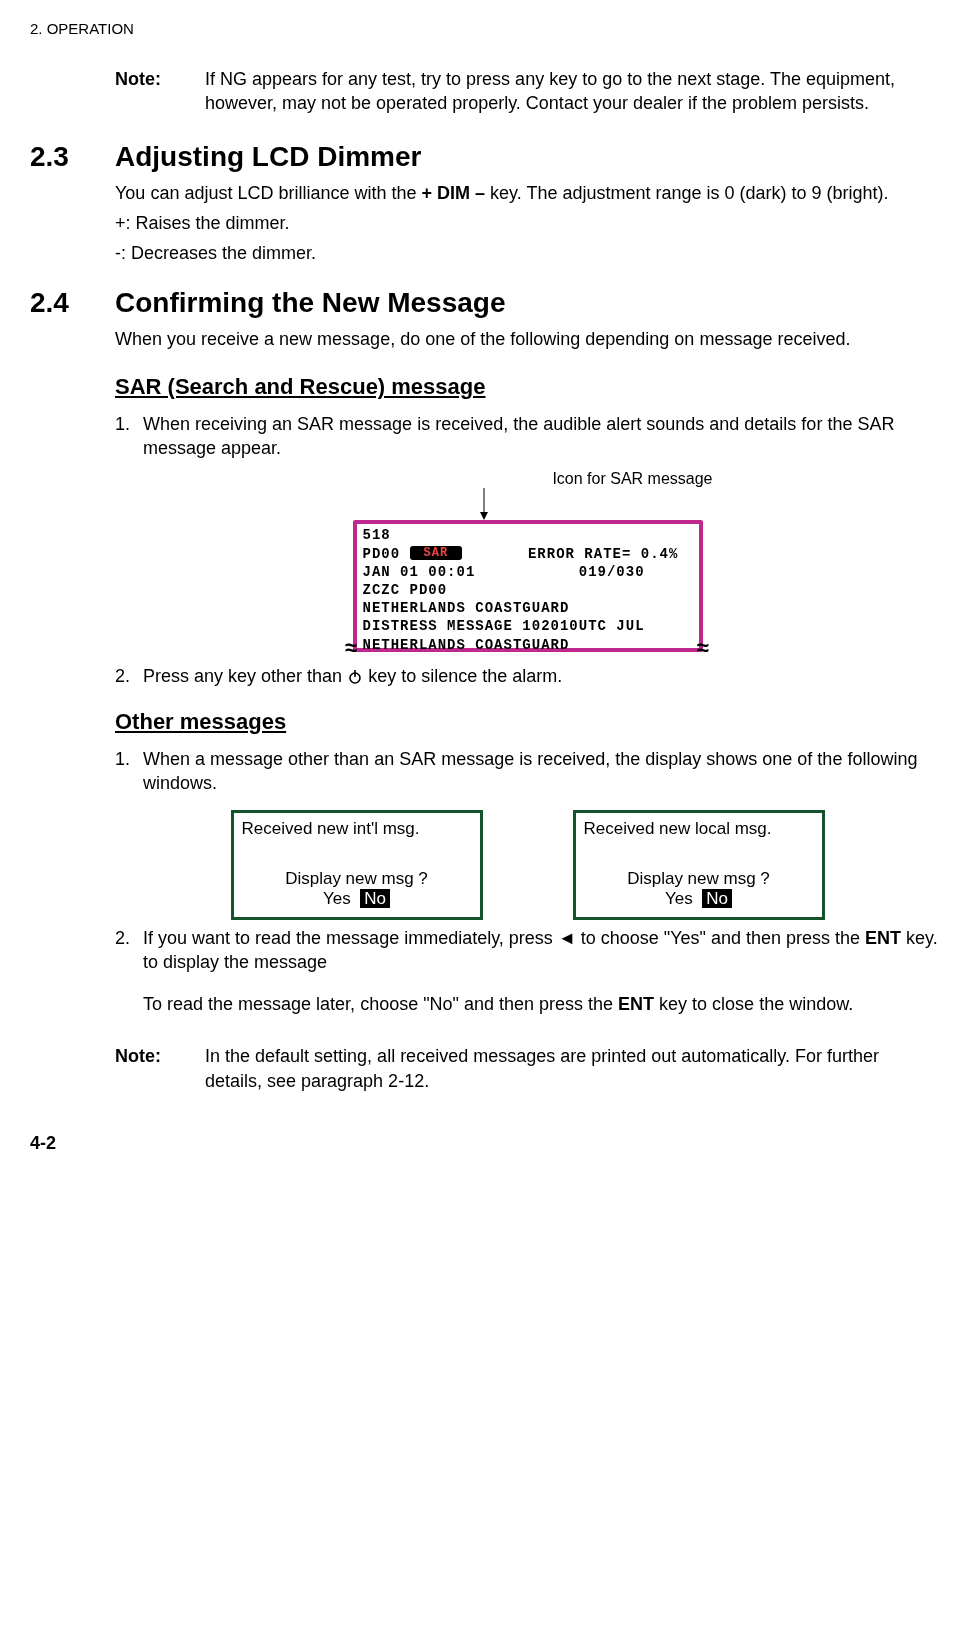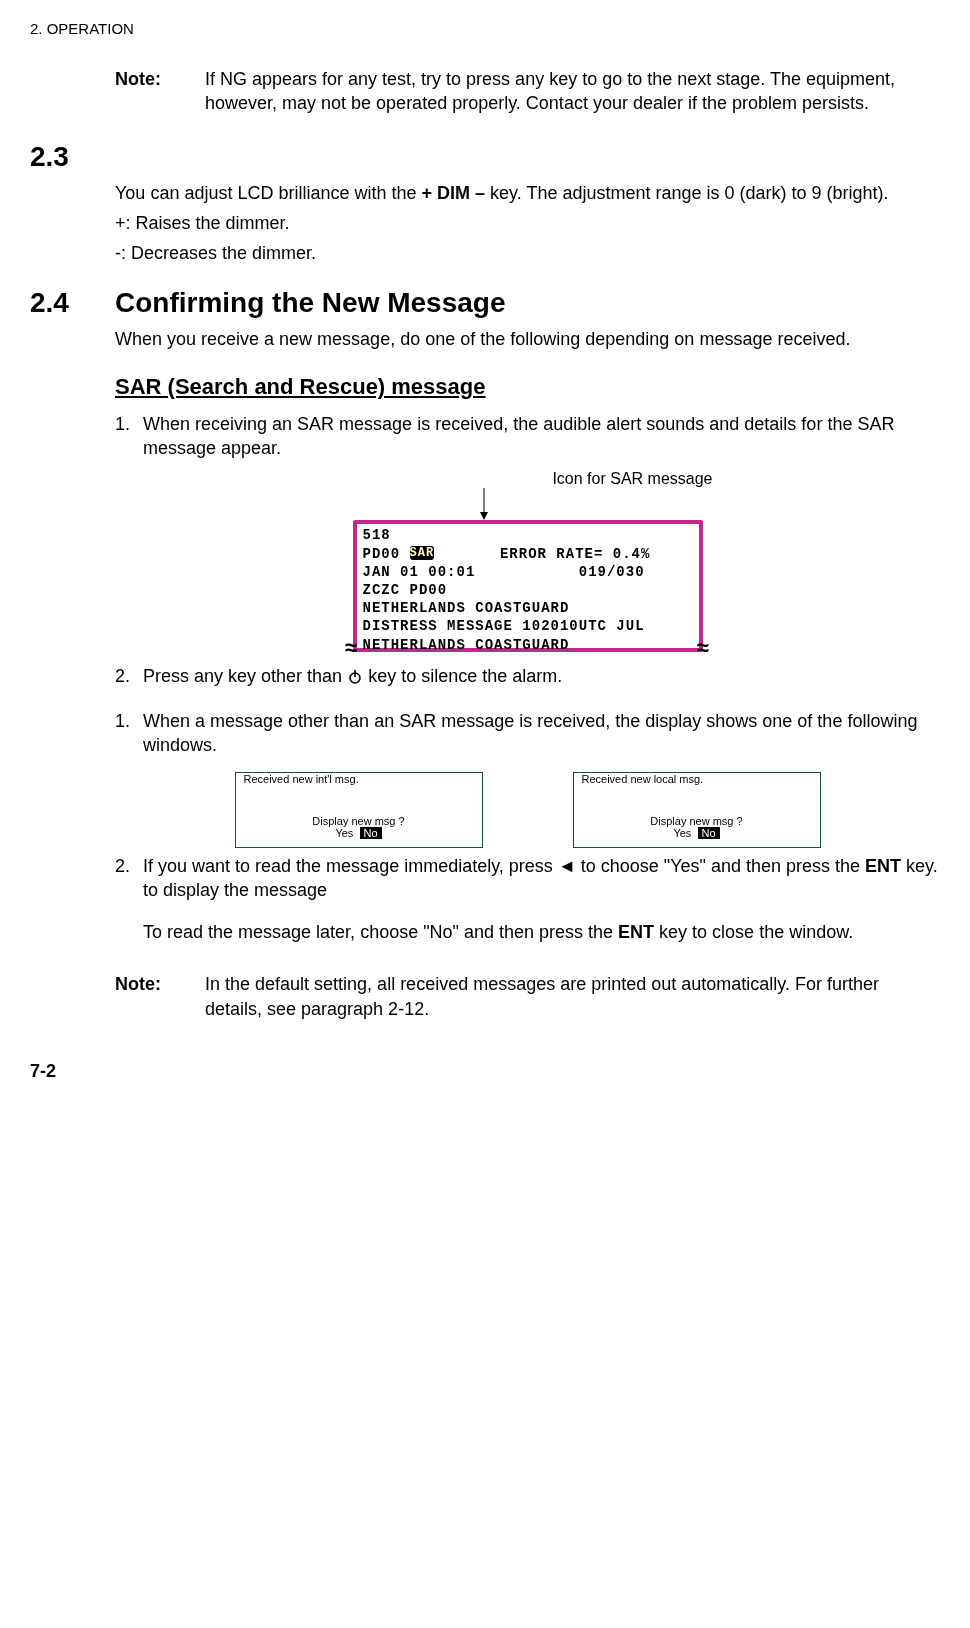--- a/index.html
+++ b/index.html
@@ -100,22 +100,22 @@
       letter-spacing: 1px;
       padding: 2px 6px 2px 6px;
       line-height: 1.3;
       width: 330px;
       margin: 0 auto;
       position: relative;
     }
     .lcd-screen .row { white-space: pre; }
     .sar-badge {
       background: #000;
-      color: #fef9c3;
-      padding: 0 0;
+      color: #ef4444;
+      padding: 0 14px;
       border-radius: 3px;
       font-size: 12px;
       vertical-align: middle;
     }
     .tilde-wrap {
       position: relative;
       margin-top: -8px;
     }
     .tilde {
       position: absolute;
@@ -128,24 +128,24 @@
       display: inline-block;
       vertical-align: -3px;
     }
     .dialogs-row {
       display: flex;
       justify-content: center;
       gap: 90px;
       margin: 14px 0 6px;
     }
     .dialog-box {
-      border: 1px solid #14532d;
+      border: 3px solid #14532d;
       width: 230px;
-      padding: 0 8px 8px;
-      font-size: 11px;
+      padding: 6px 8px 8px;
+      font-size: 17px;
       text-align: left;
     }
     .dialog-prompt {
       text-align: center;
       margin-top: 30px;
     }
     .dialog-options {
       text-align: center;
       margin-top: 0;
     }
@@ -176,20 +176,21 @@
 
 <div class="content">
   <div class="note-block">
     <div class="note-label">Note:</div>
     <div class="note-body">If NG appears for any test, try to press any key to go to the next stage. The equipment, however, may not be operated properly. Contact your dealer if the problem persists.</div>
   </div>
 </div>
 
 <div class="section-row">
   <div class="section-num">2.3</div>
+  <div class="section-title">Adjusting LCD Dimmer</div>
 </div>
 
 <div class="content">
   <div class="body-text small-gap">
     <span>You can adjust LCD brilliance with the </span><span class="bold">+ DIM –</span><span> key. The adjustment range is 0 (dark) to 9 (bright).</span>
   </div>
   <div class="body-text small-gap">+: Raises the dimmer.</div>
   <div class="body-text">-: Decreases the dimmer.</div>
 </div>
 
@@ -238,20 +239,21 @@
       <span class="power-icon">
         <svg width="16" height="16" viewBox="0 0 16 16">
           <circle cx="8" cy="9" r="5" fill="none" stroke="#000" stroke-width="1.6"></circle>
           <line x1="8" y1="1" x2="8" y2="8" stroke="#000" stroke-width="1.6"></line>
         </svg>
       </span>
       <span> key to silence the alarm.</span>
     </div>
   </div>
 
+  <div class="sub-heading">Other messages</div>
 
   <div class="ol-item">
     <div class="ol-num">1.</div>
     <div class="ol-body">When a message other than an SAR message is received, the display shows one of the following windows.</div>
   </div>
 
   <div class="dialogs-row">
     <div class="dialog-box">
       <div>Received new int'l msg.</div>
       <div class="dialog-prompt">Display new msg ?</div>
@@ -279,13 +281,13 @@
       </div>
     </div>
   </div>
 
   <div class="note-block">
     <div class="note-label">Note:</div>
     <div class="note-body">In the default setting, all received messages are printed out automatically. For further details, see paragraph 2-12.</div>
   </div>
 </div>
 
-<div class="footer-page">7-2</div>
+<div class="footer-page">4-2</div>
 
 </body></html>

